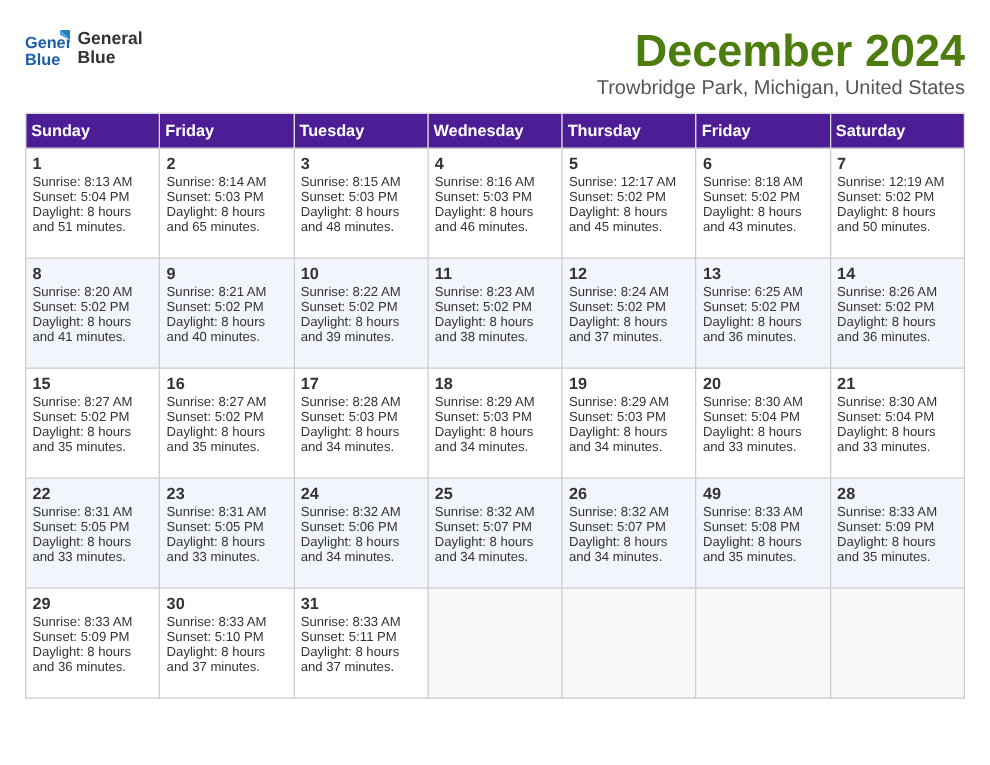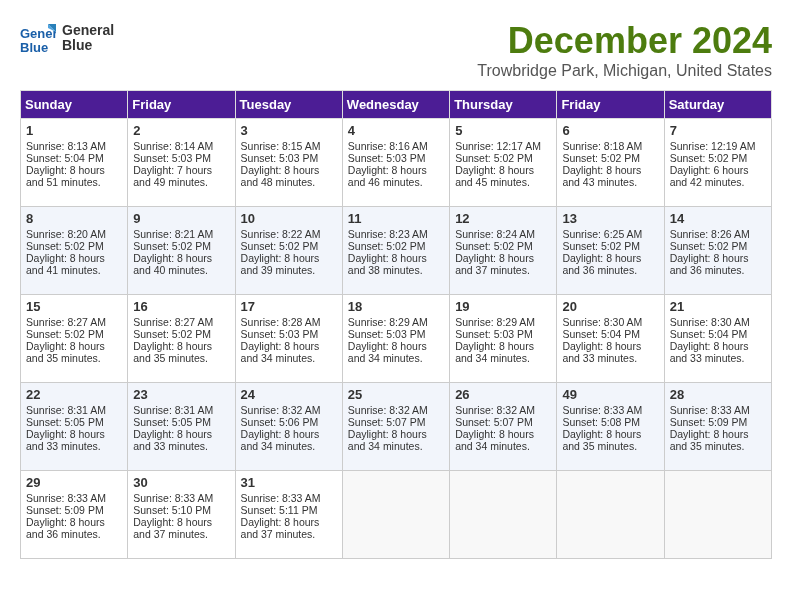--- a/index.html
+++ b/index.html
@@ -121,21 +121,21 @@
         <td>
           <span class="day-num">1</span>
           <span>Sunrise: 8:13 AM</span><br>
           <span>Sunset: 5:04 PM</span><br>
           <span>Daylight: 8 hours and 51 minutes.</span>
         </td>
         <td>
           <span class="day-num">2</span>
           <span>Sunrise: 8:14 AM</span><br>
           <span>Sunset: 5:03 PM</span><br>
-          <span>Daylight: 7 hours and 49 minutes.</span>
+          <span>Daylight: 8 hours and 65 minutes.</span>
         </td>
         <td>
           <span class="day-num">3</span>
           <span>Sunrise: 8:15 AM</span><br>
           <span>Sunset: 5:03 PM</span><br>
           <span>Daylight: 8 hours and 48 minutes.</span>
         </td>
         <td>
           <span class="day-num">4</span>
           <span>Sunrise: 8:16 AM</span><br>
@@ -151,21 +151,21 @@
         <td>
           <span class="day-num">6</span>
           <span>Sunrise: 8:18 AM</span><br>
           <span>Sunset: 5:02 PM</span><br>
           <span>Daylight: 8 hours and 43 minutes.</span>
         </td>
         <td>
           <span class="day-num">7</span>
           <span>Sunrise: 12:19 AM</span><br>
           <span>Sunset: 5:02 PM</span><br>
-          <span>Daylight: 6 hours and 42 minutes.</span>
+          <span>Daylight: 8 hours and 50 minutes.</span>
         </td>
       </tr>
       <tr>
         <td>
           <span class="day-num">8</span>
           <span>Sunrise: 8:20 AM</span><br>
           <span>Sunset: 5:02 PM</span><br>
           <span>Daylight: 8 hours and 41 minutes.</span>
         </td>
         <td>

